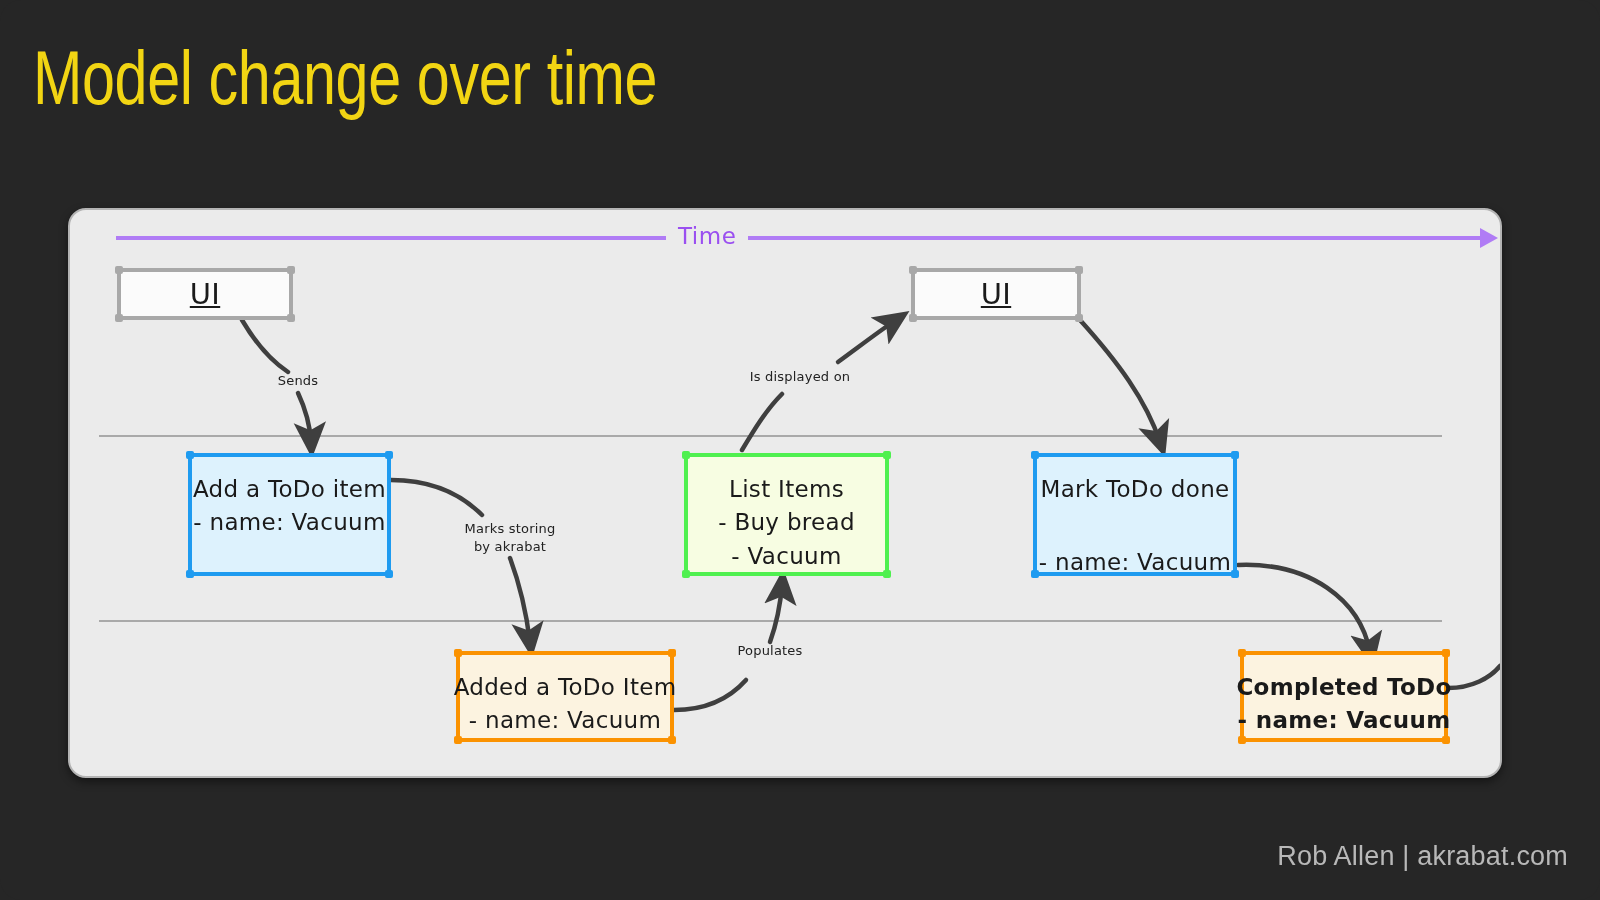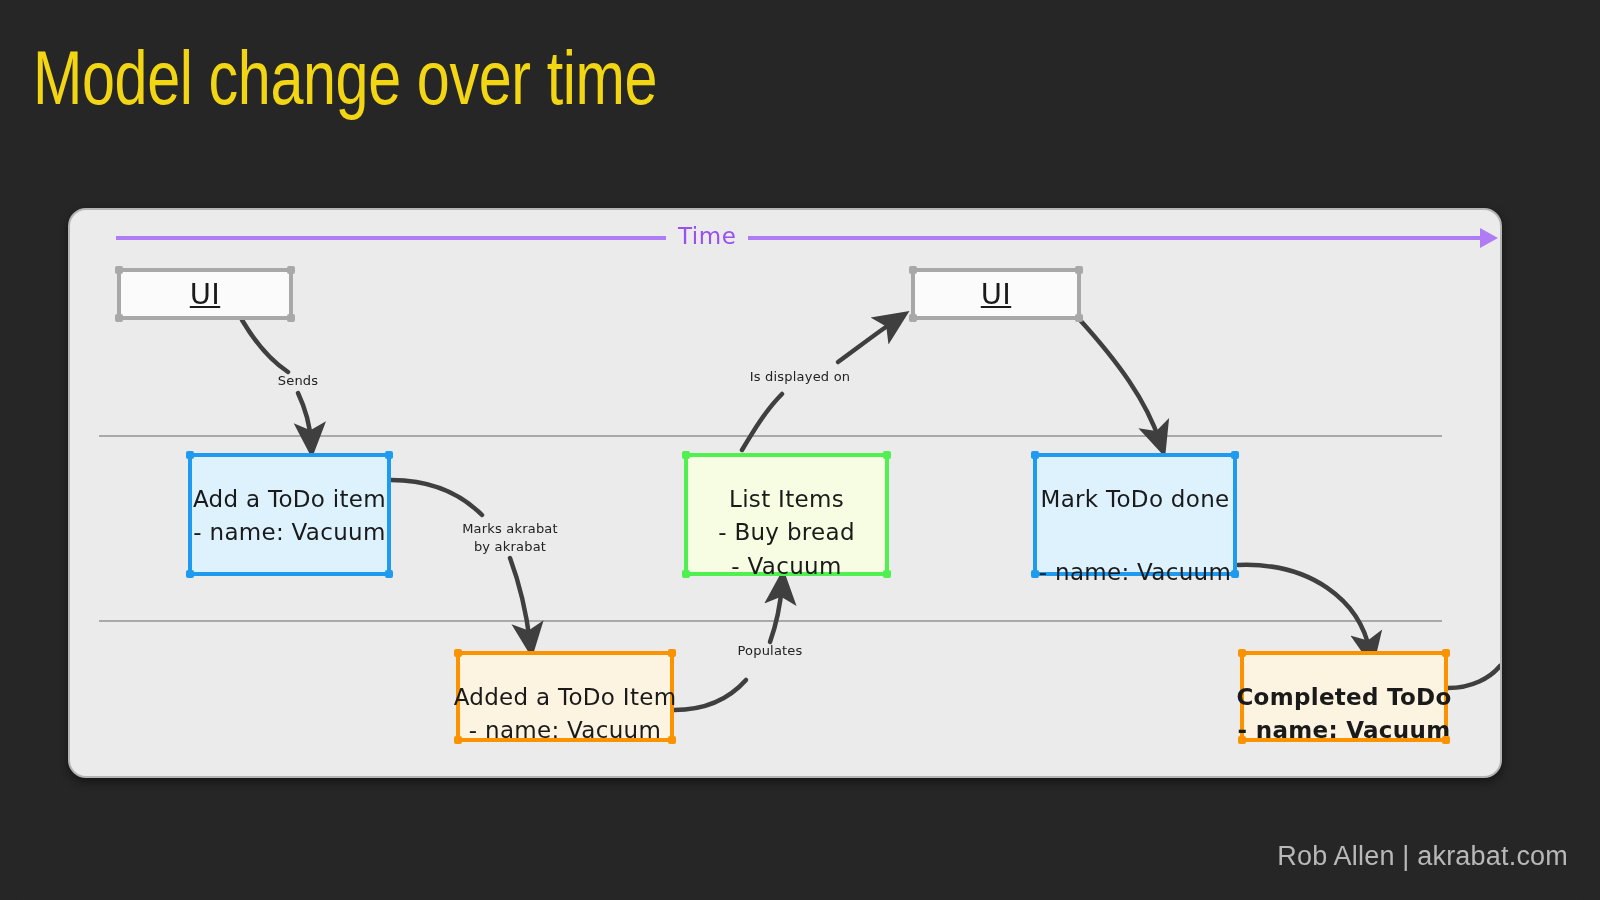--- a/index.html
+++ b/index.html
@@ -66,21 +66,21 @@
     height: 2px;
     background: #a9a9a9;
   }
   .node {
     position: absolute;
     box-sizing: border-box;
     display: flex;
     flex-direction: column;
     align-items: center;
     justify-content: flex-start;
-    padding-top: 26px;
+    padding-top: 16px;
     font-family: "DejaVu Sans", sans-serif;
   }
   .node .line {
     font-size: 23px;
     line-height: 1.45;
     color: #1a1a1a;
     white-space: nowrap;
     letter-spacing: 0.3px;
   }
   .node.ui {
@@ -252,21 +252,21 @@
         <span class="handle h-orange tr"></span>
         <span class="handle h-orange bl"></span>
         <span class="handle h-orange br"></span>
       </div>
 
       <div class="edge-label" style="left:196px; top:162px; width:64px;">
         <div>Sends</div>
       </div>
 
       <div class="edge-label" style="left:377px; top:310px; width:126px;">
-        <div>Marks akrabat</div>
+        <div>Marks storing</div>
         <div>by akrabat</div>
       </div>
 
       <div class="edge-label" style="left:670px; top:158px; width:120px;">
         <div>Is displayed on</div>
       </div>
 
       <div class="edge-label" style="left:650px; top:432px; width:100px;">
         <div>Populates</div>
       </div>

